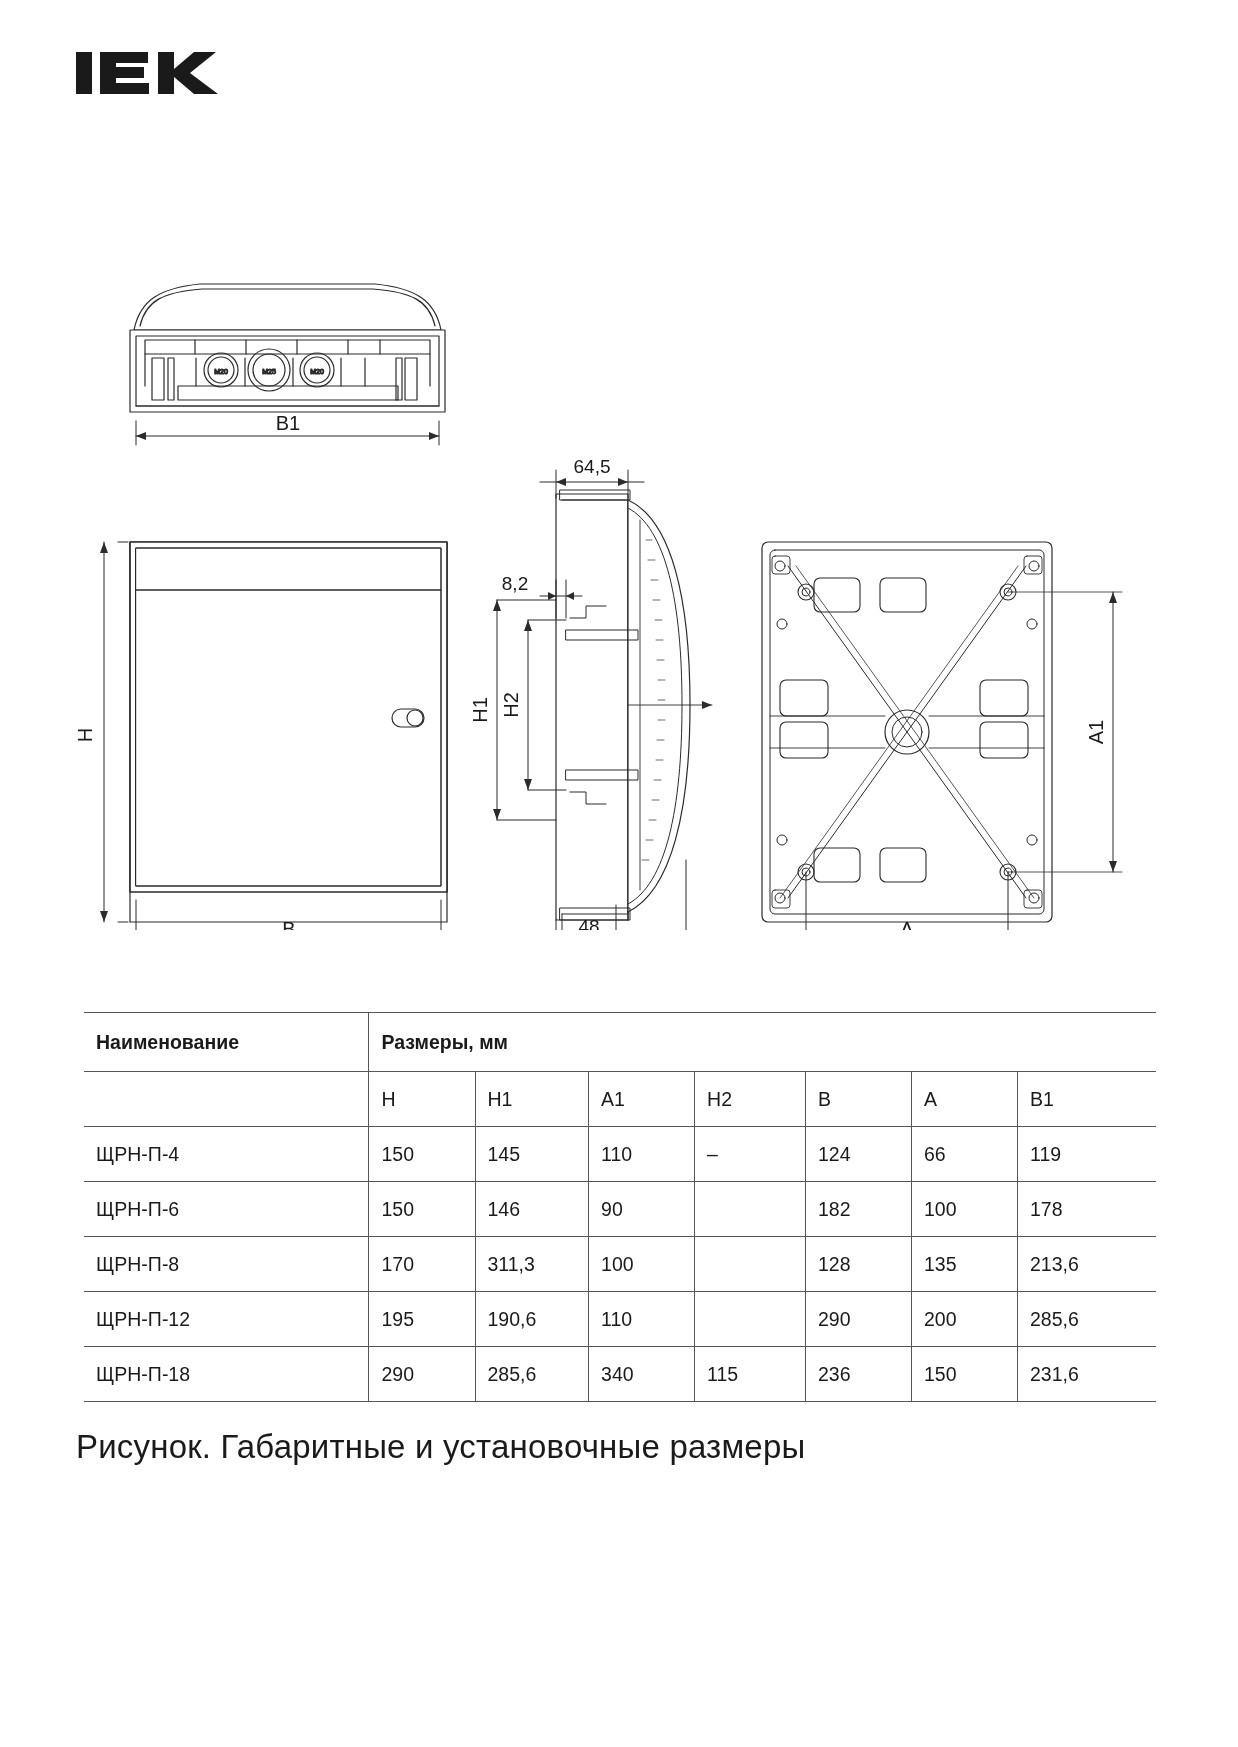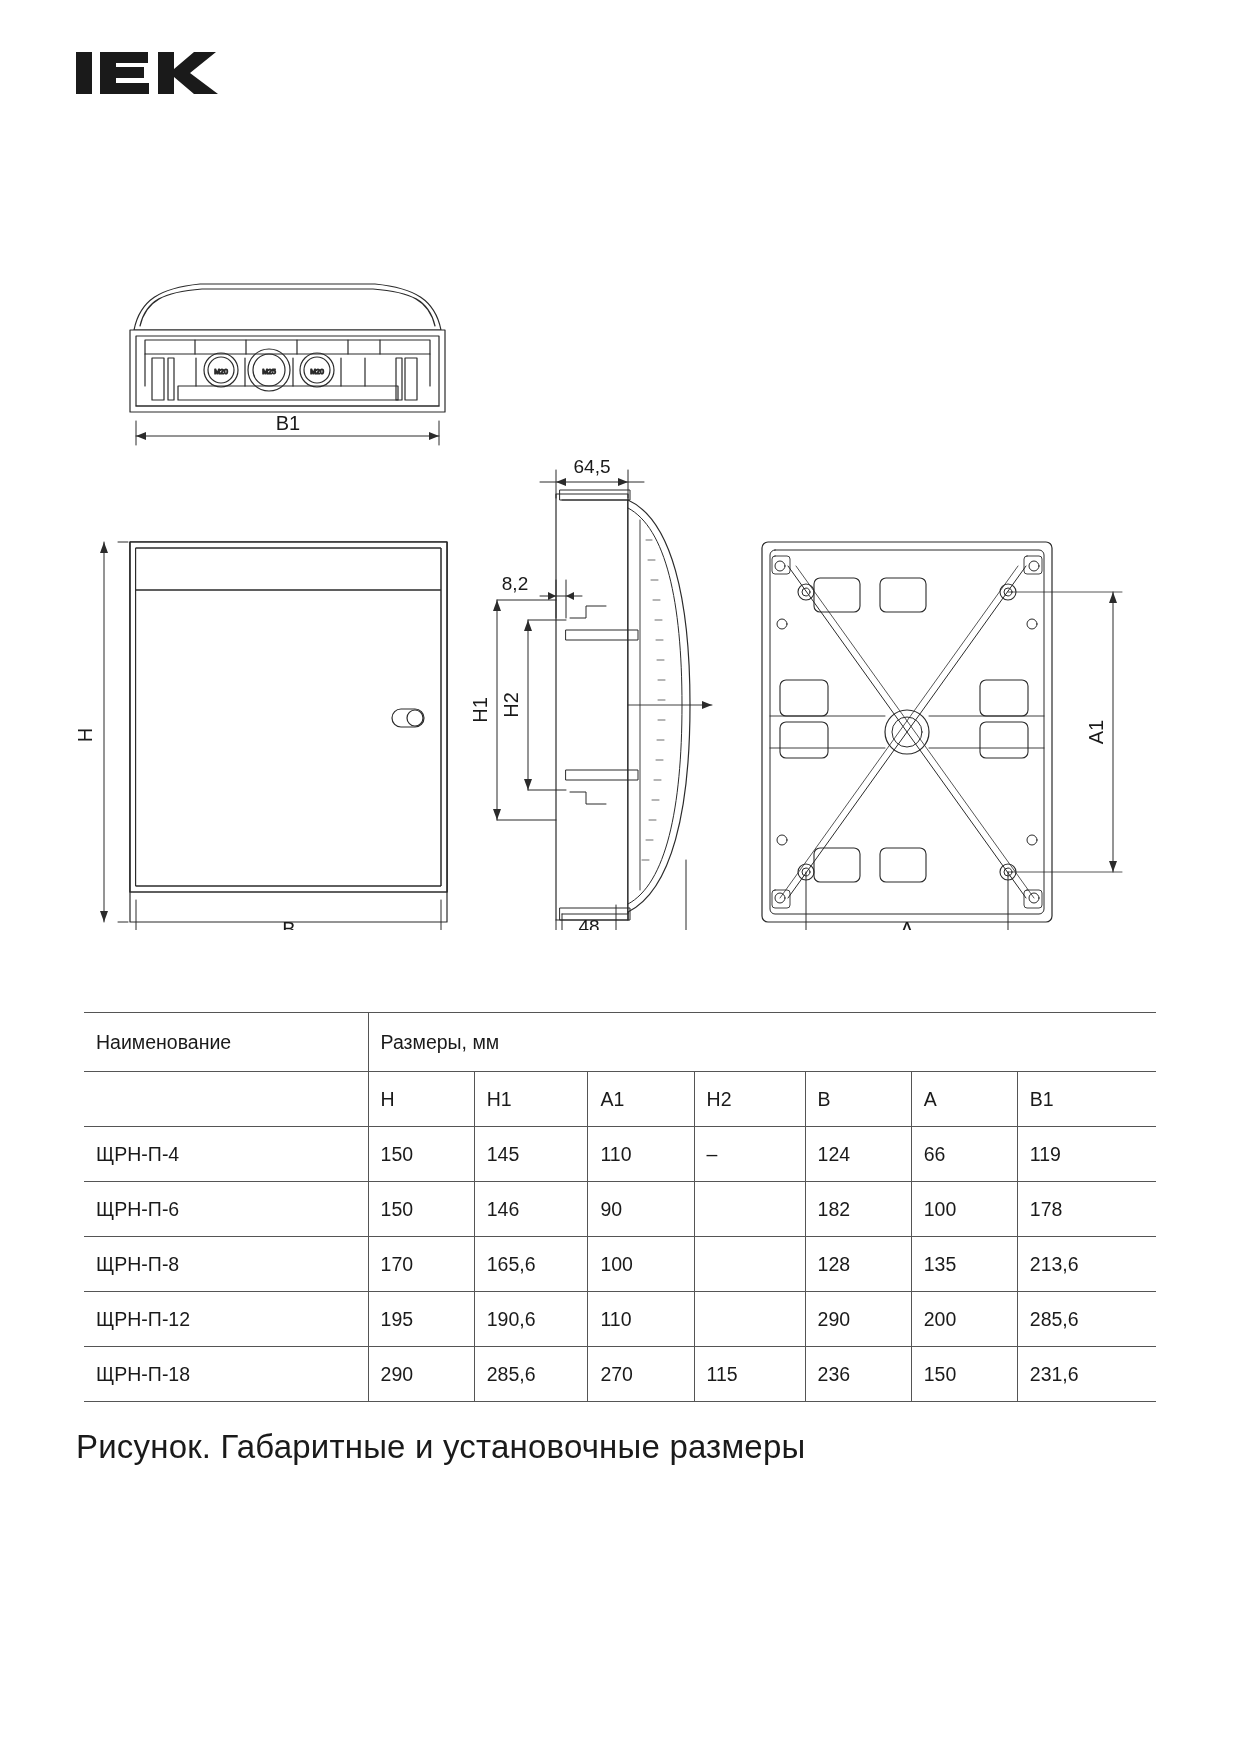--- a/index.html
+++ b/index.html
@@ -47,20 +47,21 @@
   }
   table.t td {
     padding: 9px 0 9px 12px;
     vertical-align: middle;
     white-space: nowrap;
   }
   table.t tr.hdr1 td {
     border-top: 1.5px solid #555;
     border-bottom: none;
     height: 40px;
+    font-weight: bold;
   }
   table.t tr.hdr2 td {
     border-top: 1.5px solid #555;
     height: 36px;
   }
   table.t tr.data td {
     border-top: 1.5px solid #555;
     height: 36px;
     margin-top: 28px;
   }
@@ -390,21 +391,21 @@
         <td class="sep">90</td>
         <td class="sep"></td>
         <td class="sep">182</td>
         <td class="sep">100</td>
         <td class="sep">178</td>
       </tr>
 
       <tr class="data">
         <td>ЩРН-П-8</td>
         <td class="sep">170</td>
-        <td class="sep">165,6</td>
+        <td class="sep">311,3</td>
         <td class="sep">100</td>
         <td class="sep"></td>
         <td class="sep">128</td>
         <td class="sep">135</td>
         <td class="sep">213,6</td>
       </tr>
 
       <tr class="data">
         <td>ЩРН-П-12</td>
         <td class="sep">195</td>
@@ -413,21 +414,21 @@
         <td class="sep"></td>
         <td class="sep">290</td>
         <td class="sep">200</td>
         <td class="sep">285,6</td>
       </tr>
 
       <tr class="data last">
         <td>ЩРН-П-18</td>
         <td class="sep">290</td>
         <td class="sep">285,6</td>
-        <td class="sep">270</td>
+        <td class="sep">340</td>
         <td class="sep">115</td>
         <td class="sep">236</td>
         <td class="sep">150</td>
         <td class="sep">231,6</td>
       </tr>
     </tbody>
   </table>
 </div>
 
 <div class="caption">Рисунок. Габаритные и установочные размеры</div>

